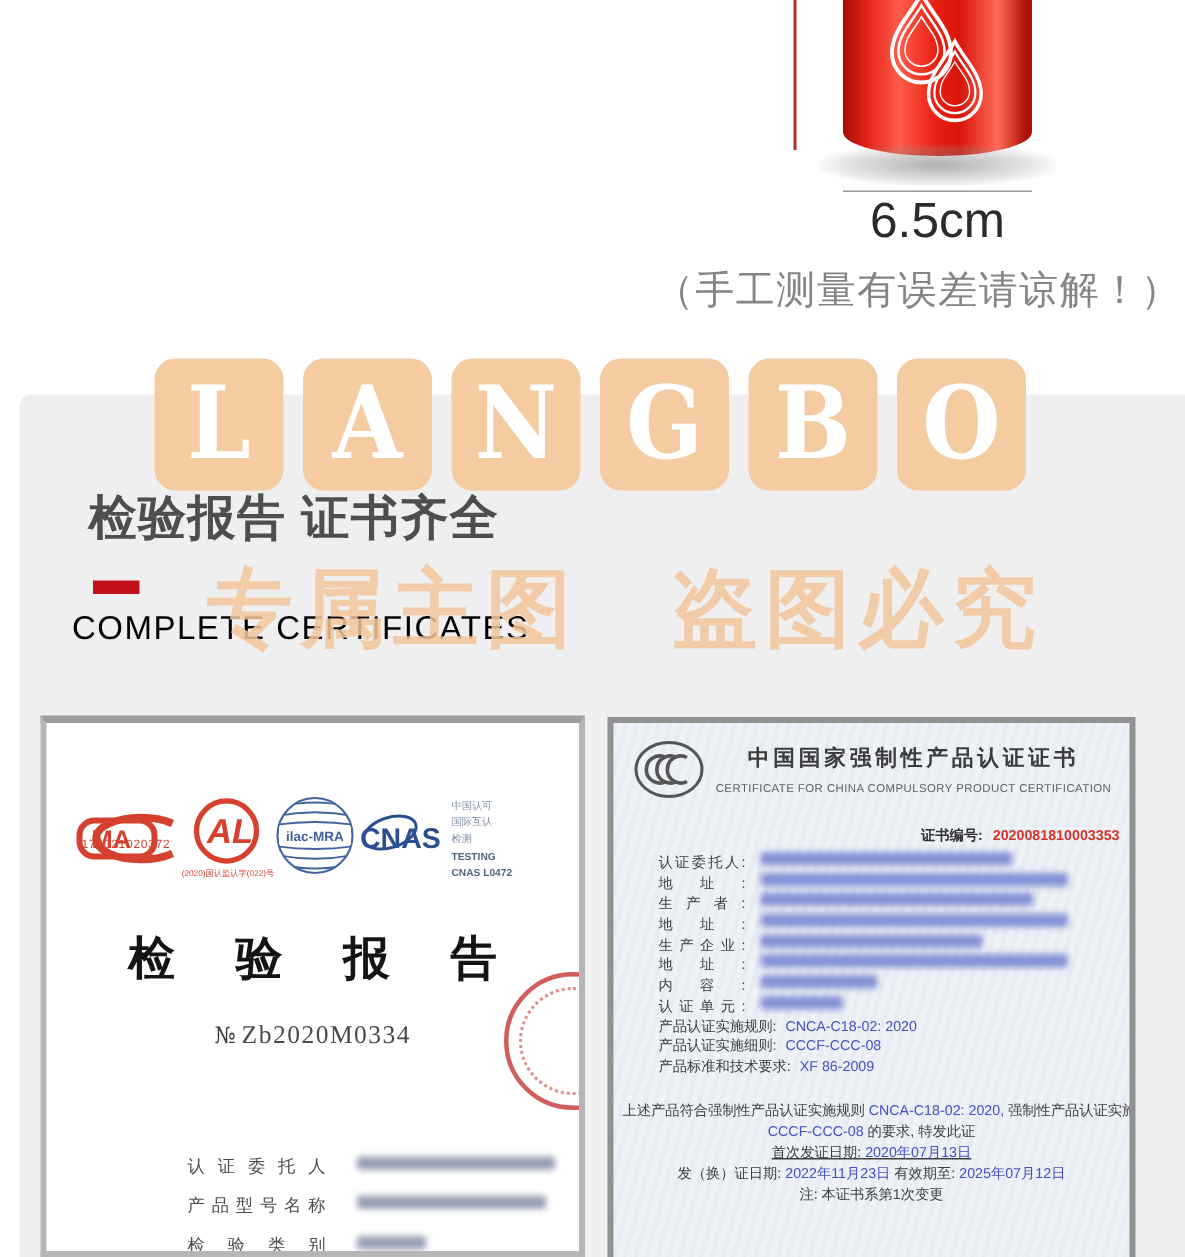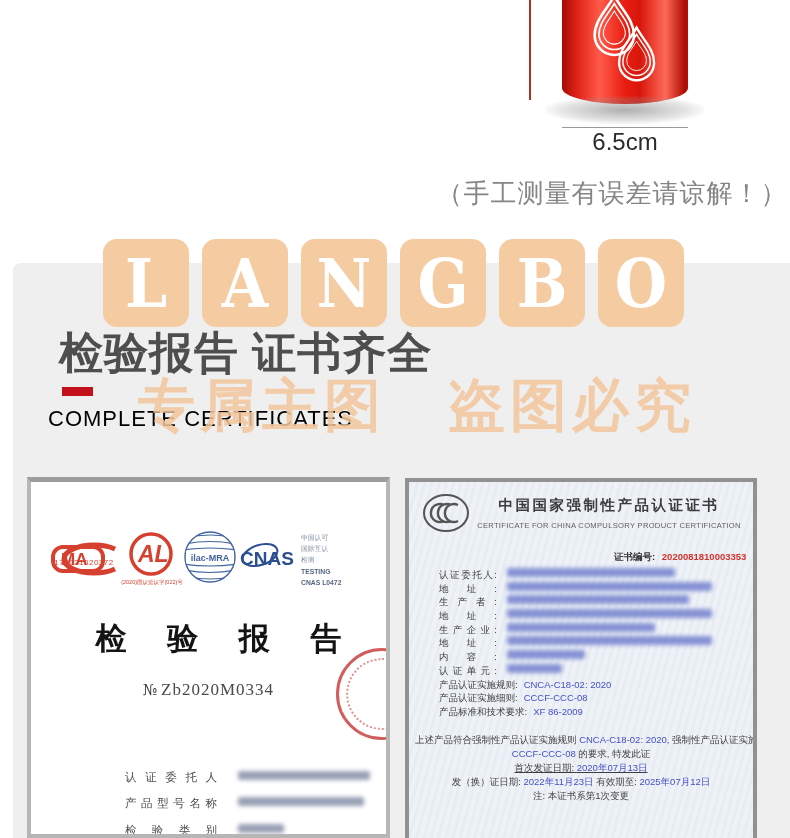--- a/index.html
+++ b/index.html
@@ -9,53 +9,53 @@
 
   
   .dim-vline{left:529px;top:0;width:2px;height:100px;background:#a83226;}
   .can{left:562px;top:-8px;width:126px;height:112px;
        background:linear-gradient(90deg,#a50d05 0%,#e02317 12%,#ff5a4a 30%,#e81d10 50%,#d8160b 62%,#ff6a58 82%,#b00f06 97%);
        border-bottom-left-radius:63px 16px;border-bottom-right-radius:63px 16px;}
   .can-logo{left:18px;top:6px;}
   .can-shadow{left:546px;top:96px;width:158px;height:28px;
        background:radial-gradient(ellipse at center,rgba(110,110,110,.55),rgba(150,150,150,.25) 55%,transparent 75%);}
   .dim-hline{left:562px;top:127px;width:126px;height:1px;background:#9a9a9a;}
-  .dim-label{left:552px;top:128px;width:146px;text-align:center;font-size:24px;color:#2b2b2b;}
+  .dim-label{left:552px;top:128px;width:146px;text-align:center;font-size:33px;color:#2b2b2b;}
   .note{left:430px;top:176px;width:364px;text-align:center;font-size:26px;color:#858585;letter-spacing:1px;}
 
   
   .band{left:13px;top:263px;right:0;bottom:0;background:#efeff0;border-top-left-radius:8px;}
 
   
   .wm-row{left:103px;top:239px;display:flex;gap:13px;z-index:3;}
   .wm-block{width:86px;height:88px;background:#f5cba1;border-radius:14px;
             display:flex;align-items:center;justify-content:center;}
   .wm-letter{font-family:"DejaVu Serif",serif;font-weight:bold;font-size:60px;color:#fff;transform:scaleY(1.12);}
   .wm2{left:138px;top:368px;font-family:"DejaVu Serif",serif;font-weight:bold;font-size:57px;
        color:#f3c79c;letter-spacing:5px;opacity:.85;z-index:5;white-space:nowrap;}
 
   
-  .sec-title{left:59px;top:324px;font-size:44px;font-weight:bold;color:#4e4e4e;letter-spacing:1px;z-index:4;}
+  .sec-title{left:59px;top:324px;font-size:32px;font-weight:bold;color:#4e4e4e;letter-spacing:1px;z-index:4;}
   .accent{left:62px;top:387px;width:31px;height:9px;background:#c3111c;z-index:4;}
   .sec-sub{left:48px;top:406px;font-size:22px;color:#000000;letter-spacing:1px;z-index:4;}
 
   
   .cert{box-sizing:border-box;overflow:hidden;z-index:6;}
   .jlbl{display:inline-block;text-align:justify;text-align-last:justify;}
   .blur{display:inline-block;height:9px;border-radius:2px;filter:blur(2px);vertical-align:1px;}
 
   
   .cert-l{left:27px;top:477px;width:363px;height:361px;background:#fff;
           border:4px solid #b6b6b6;border-top:5px solid #9c9c9c;}
   .lc-num{left:12px;top:76px;width:82px;text-align:center;font-size:8px;font-weight:normal;color:#d6402e;letter-spacing:.5px;}
   .lc-cal-cap{left:84px;top:97px;width:74px;text-align:center;font-size:5.5px;color:#d6402e;}
   .accred{left:270px;top:50px;font-size:6.8px;line-height:1.65;color:#8291a8;}
   .accred .b{font-weight:bold;color:#55657e;}
   .lc-title{left:0;top:136px;width:100%;text-align:center;font-size:31px;font-weight:bold;color:#141414;
-            letter-spacing:16px;text-indent:16px;white-space:nowrap;padding-left:10px;}
+            letter-spacing:16px;text-indent:16px;white-space:nowrap;}
   .lc-no{left:0;top:198px;width:100%;text-align:center;font-size:14px;color:#3a3a3a;}
   .lc-no .nosym{font-family:"DejaVu Serif",serif;font-size:15px;}
   .lc-no .noval{font-family:Liberation Serif, serif;font-size:17px;letter-spacing:1px;color:#4a4a4a;}
   .stamp{right:-42px;top:166px;width:86px;height:86px;border:3px solid rgba(198,52,52,.8);border-radius:50%;}
   .stamp-inner{position:absolute;inset:7px;border:2px dotted rgba(198,52,52,.55);border-radius:50%;}
   .lc-row{left:94px;font-size:11.5px;color:#4c4c4c;white-space:nowrap;}
   .lc-row .jlbl{width:92px;}
   .lc-row .blur{background:#98a0b4;margin-left:18px;}
 
   

